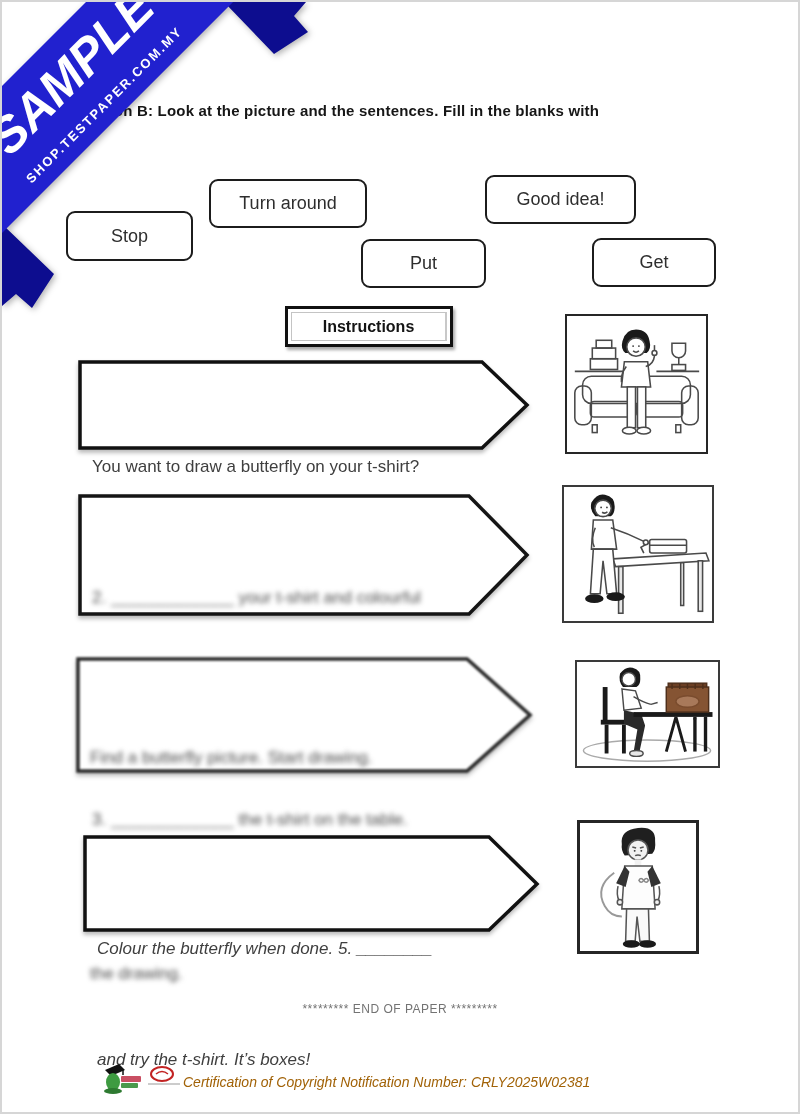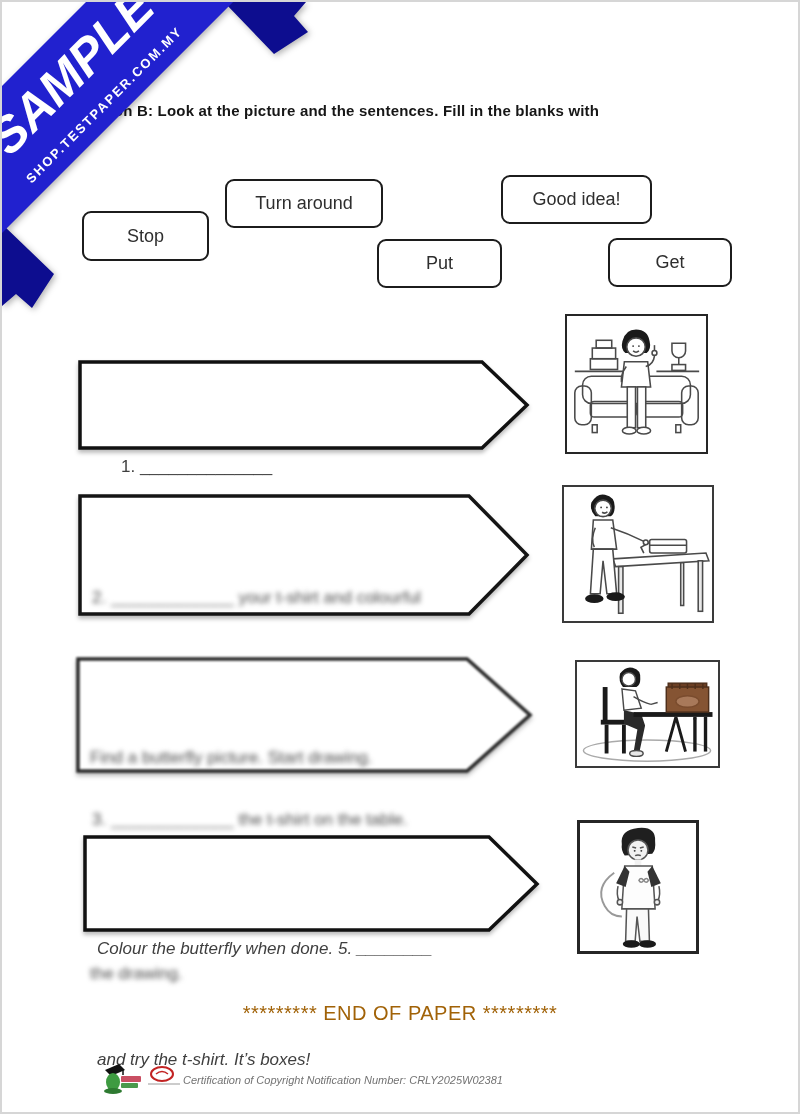--- a/index.html
+++ b/index.html
@@ -9,21 +9,21 @@
     box-sizing:border-box; border:2px solid #d6d6d6;
   }
 
   
   .hdr-line { position:absolute; font-weight:bold; color:#161616; white-space:pre; font-size:15px; letter-spacing:.2px; }
   #hdr1 { left:75px; top:100px; }
   #hdr2 { left:196px; top:124px; }
 
   
   .wbox { position:absolute; border:2.5px solid #1c1c1c; border-radius:9px; background:#fff;
-          display:flex; align-items:center; justify-content:center; font-size:18px; color:#2e2e2e;margin-left:16px; }
+          display:flex; align-items:center; justify-content:center; font-size:18px; color:#2e2e2e; }
   #wb-turn { left:207px; top:177px; width:154px; height:45px; }
   #wb-good { left:483px; top:173px; width:147px; height:45px; }
   #wb-stop { left:64px;  top:209px; width:123px; height:46px; }
   #wb-put  { left:359px; top:237px; width:121px; height:45px; }
   #wb-get  { left:590px; top:236px; width:120px; height:45px; }
 
   
   .instructions { position:absolute; left:283px; top:304px; width:168px; height:41px;
     border:3px solid #111; background:#fff; box-sizing:border-box; padding:3px;
     box-shadow:2px 3px 3px rgba(0,0,0,.35); }
@@ -53,25 +53,25 @@
   
   .pic { position:absolute; background:#fff; box-sizing:border-box; }
   #pic1 { left:563px; top:312px; width:143px; height:140px; border:2px solid #262626; }
   #pic2 { left:560px; top:483px; width:152px; height:138px; border:2px solid #3a3a3a; }
   #pic3 { left:573px; top:658px; width:145px; height:108px; border:2px solid #3a3a3a; }
   #pic4 { left:575px; top:818px; width:122px; height:134px; border:3px solid #262626; }
   .pic svg { display:block; width:100%; height:100%; }
 
   
   .eop { position:absolute; left:0; top:1000px; width:100%; text-align:center;
-         font-size:20px; color:#a16207; letter-spacing:.5px; }
+         font-size:12px; color:#737373; letter-spacing:.5px; }
   .footer { position:absolute; left:0; top:1058px; width:100%; height:44px; }
   .footer .mascot { position:absolute; left:101px; top:2px; width:42px; height:32px; }
   .footer .ipo    { position:absolute; left:146px; top:6px; width:32px; height:22px; }
-  .footer .cert   { position:absolute; left:181px; top:14px; font-size:11px; font-style:italic; color:#737373; white-space:nowrap; }
+  .footer .cert   { position:absolute; left:181px; top:14px; font-size:14px; font-style:italic; color:#a16207; white-space:nowrap; }
 
   
   .ribbon { position:absolute; left:0; top:0; z-index:10; filter:drop-shadow(2px 2px 3px rgba(0,0,0,.3)); }
   .ribbon text { font-family:"Liberation Sans", sans-serif; }
 </style>
 </head>
 <body>
 
 <div class="page">
 
@@ -86,26 +86,30 @@
   <div id="wb-good" class="wbox">
     <span>Good idea!</span>
   </div>
   <div id="wb-put" class="wbox">
     <span>Put</span>
   </div>
   <div id="wb-get" class="wbox">
     <span>Get</span>
   </div>
 
+  <div class="instructions">
+    <div class="instructions-inner">Instructions</div>
+  </div>
 
   <div id="task1" class="arrow">
     <svg class="shape" width="455" height="92">
       <polygon points="3,3 405,3 450,46 405,89 3,89" fill="#ffffff" stroke="#111" stroke-width="3.5" stroke-linejoin="miter"></polygon>
     </svg>
     <div class="atext">
+      <div class="line-1">You want to draw a butterfly on your t-shirt?</div>
       <div class="line-2">1. ______________</div>
     </div>
   </div>
   <div id="pic1" class="pic">
     <svg viewBox="0 0 143 140">
       <g stroke="#4a4a4a" stroke-width="1.6" fill="none">
         <line x1="8" y1="57" x2="62" y2="57"></line>
         <rect x="24" y="44" width="28" height="11"></rect>
         <rect x="26" y="33" width="24" height="11"></rect>
         <rect x="30" y="25" width="16" height="8"></rect>

